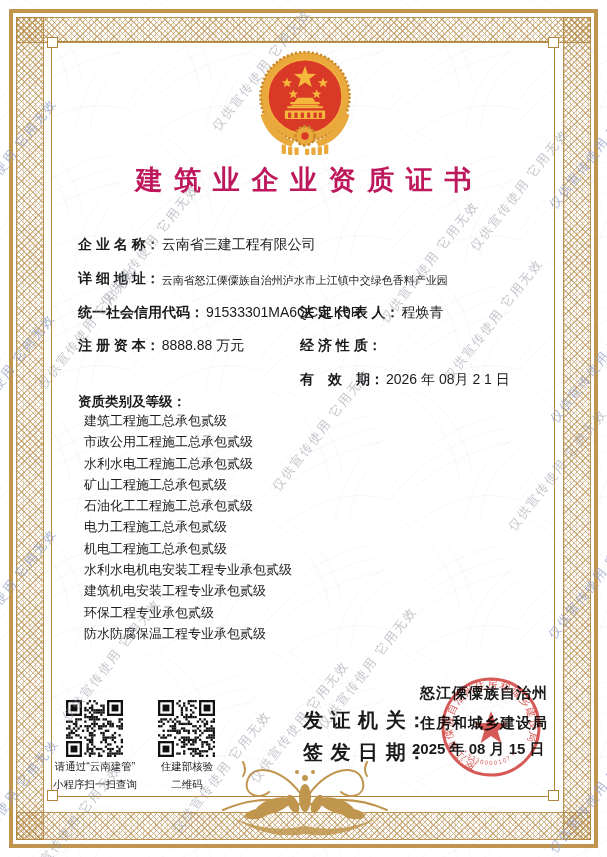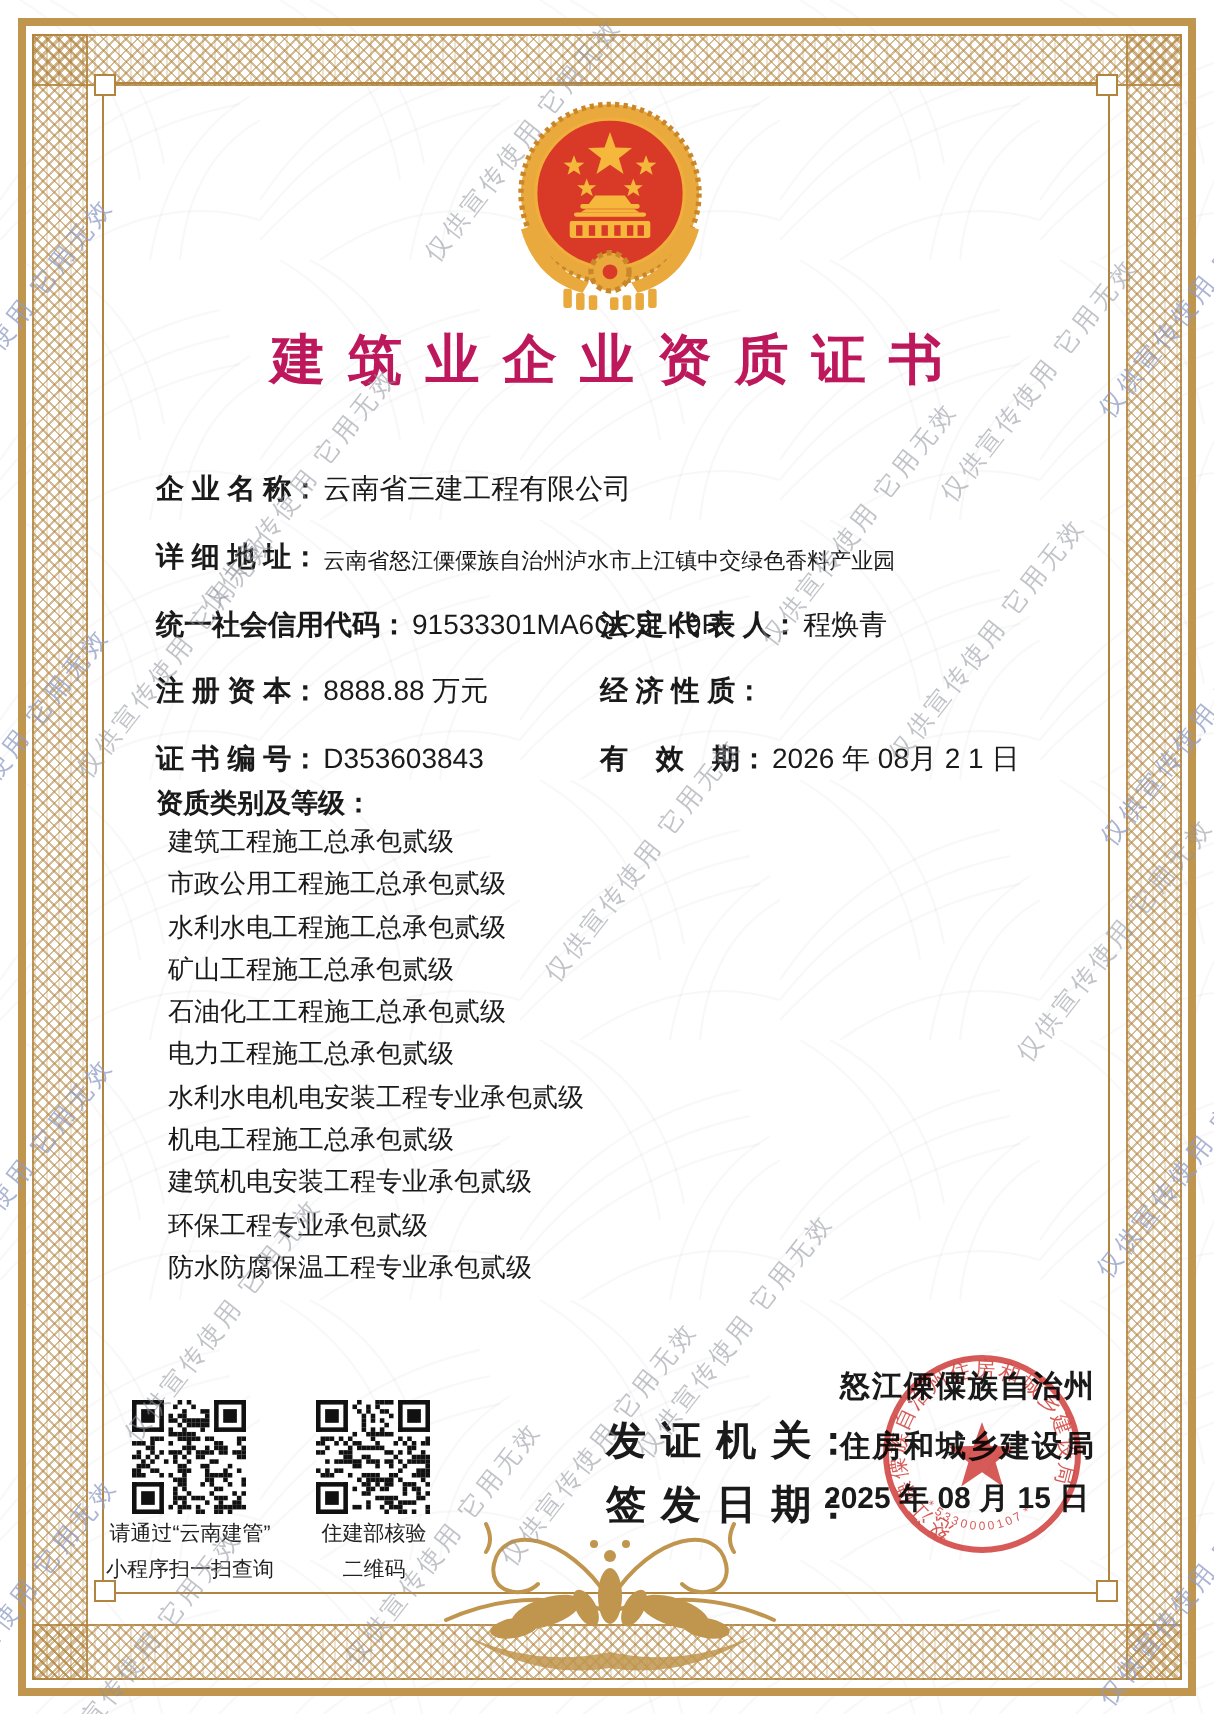--- a/index.html
+++ b/index.html
@@ -176,40 +176,36 @@
     <span class="pair">
       <span class="lbl">注 册 资 本：</span>
       <span class="val">8888.88 万元</span>
     </span>
     <span class="pair pair-right">
       <span class="lbl">经 济 性 质：</span>
     </span>
   </div>
 
   <div class="row r5">
-    <span class="pair">
-      <span class="lbl">证 书 编 号：</span>
-      <span class="val">D353603843</span>
-    </span>
     <span class="pair pair-right">
       <span class="lbl">有　效　期：</span>
       <span class="val">2026 年 08月 2 1 日</span>
     </span>
   </div>
 
   <div class="qual-header">资质类别及等级：</div>
   <div class="qual-list" id="qual-list">
       <div class="qual-item">建筑工程施工总承包贰级</div>
       <div class="qual-item">市政公用工程施工总承包贰级</div>
       <div class="qual-item">水利水电工程施工总承包贰级</div>
       <div class="qual-item">矿山工程施工总承包贰级</div>
       <div class="qual-item">石油化工工程施工总承包贰级</div>
       <div class="qual-item">电力工程施工总承包贰级</div>
+      <div class="qual-item">机电工程施工总承包贰级</div>
       <div class="qual-item">水利水电机电安装工程专业承包贰级</div>
-      <div class="qual-item">机电工程施工总承包贰级</div>
       <div class="qual-item">建筑机电安装工程专业承包贰级</div>
       <div class="qual-item">环保工程专业承包贰级</div>
       <div class="qual-item">防水防腐保温工程专业承包贰级</div>
     </div>
 
   <svg class="qr qr-left" id="qr-left" viewBox="0 0 25 25" xmlns="http://www.w3.org/2000/svg">
       <rect width="25" height="25" fill="#fff"></rect>
       <rect x="0" y="0" width="7" height="1" fill="#111"></rect>
       <rect x="0" y="6" width="7" height="1" fill="#111"></rect>
       <rect x="0" y="0" width="1" height="7" fill="#111"></rect>

